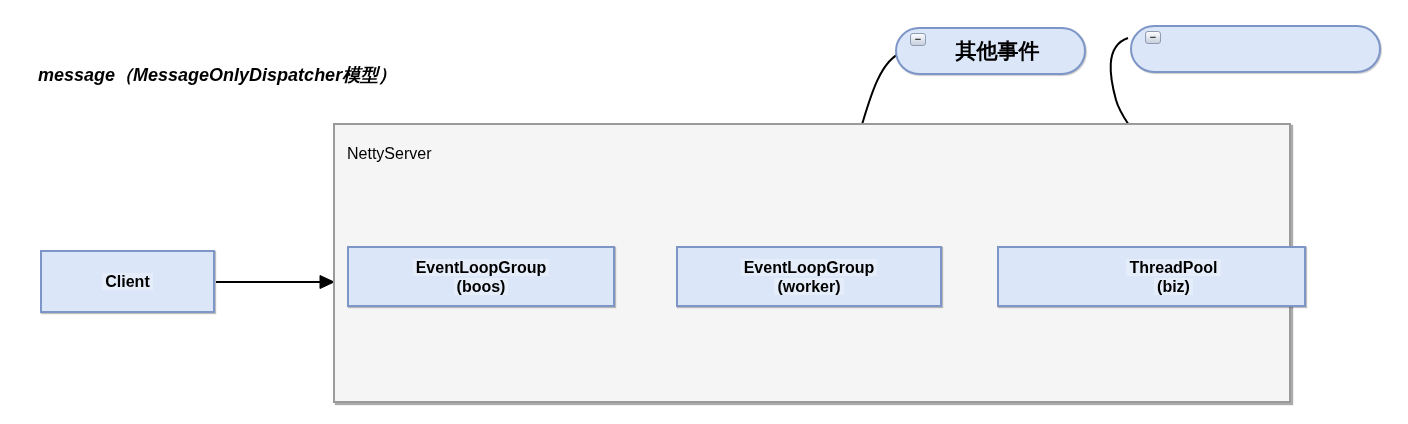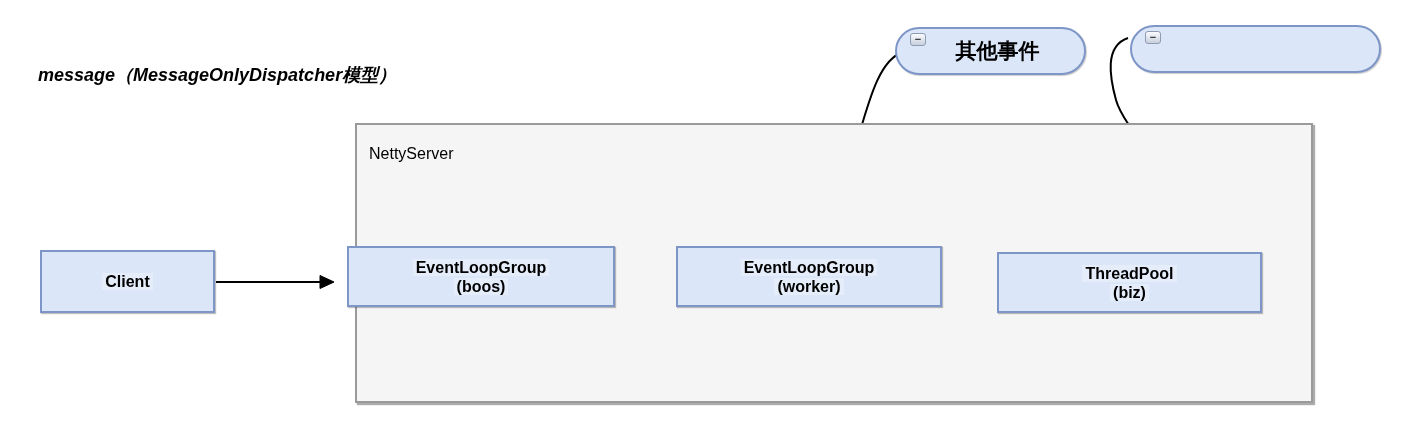--- a/index.html
+++ b/index.html
@@ -5,36 +5,36 @@
   html,body{margin:0;padding:0;background:#ffffff;}
   .canvas{
     position:relative;width:1408px;height:424px;background:#ffffff;overflow:hidden;
     font-family:"Liberation Sans","DejaVu Sans",sans-serif;color:#000;
   }
   .diagram-title{
     position:absolute;left:38px;top:63px;font-size:18px;font-weight:bold;color:#000;white-space:nowrap;font-style:italic;
   }
   .server-container{
     position:absolute;left:333px;top:123px;width:954px;height:276px;
-    background:#f5f5f5;border:2px solid #9a9a9a;box-shadow:2px 2px 1px rgba(102,102,102,0.55);margin-left:22px;
+    background:#f5f5f5;border:2px solid #9a9a9a;box-shadow:2px 2px 1px rgba(102,102,102,0.55);
   }
   .server-container .container-label{
     position:absolute;left:12px;top:20px;font-size:16px;font-weight:normal;color:#000;
   }
   .node{
     position:absolute;display:flex;align-items:center;justify-content:center;
     background:#dbe6f8;border:2px solid #7d96c7;box-shadow:1px 1px 1px rgba(0,0,0,0.25);
     text-align:center;
   }
   .node .label-lines{font-size:16px;font-weight:bold;line-height:19px;}
   .node .label-lines span{background:rgba(255,255,255,0.28);padding:0 3px;}
   .client-node{left:40px;top:250px;width:171px;height:59px;}
   .node-boos{left:347px;top:246px;width:264px;height:57px;}
   .node-worker{left:676px;top:246px;width:262px;height:57px;}
-  .node-biz{left:997px;top:252px;width:261px;height:57px;}
+  .node-biz{left:997px;top:246px;width:261px;height:57px;padding-left:44px;}
   .callout{
     position:absolute;display:flex;align-items:center;justify-content:center;
     background:#dbe6f8;border:2px solid #7d96c7;border-radius:26px;
     box-shadow:1px 1px 1px rgba(0,0,0,0.2);
     font-size:21px;font-weight:bold;
   }
   .callout-other{left:895px;top:27px;width:173px;height:44px;padding-left:14px;}
   .callout-reqres{left:1130px;top:25px;width:233px;height:44px;padding-left:14px;}
   .collapse-btn{
     position:absolute;left:13px;top:4px;width:16px;height:13px;

